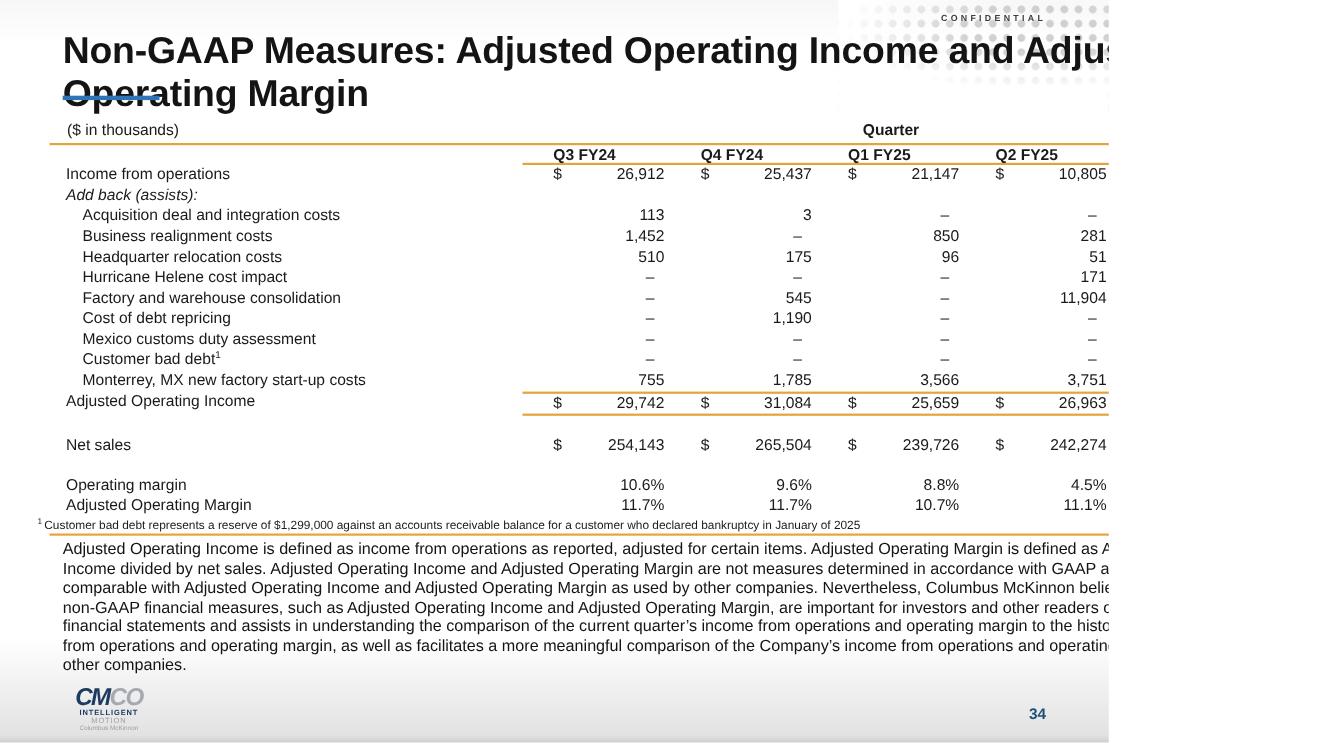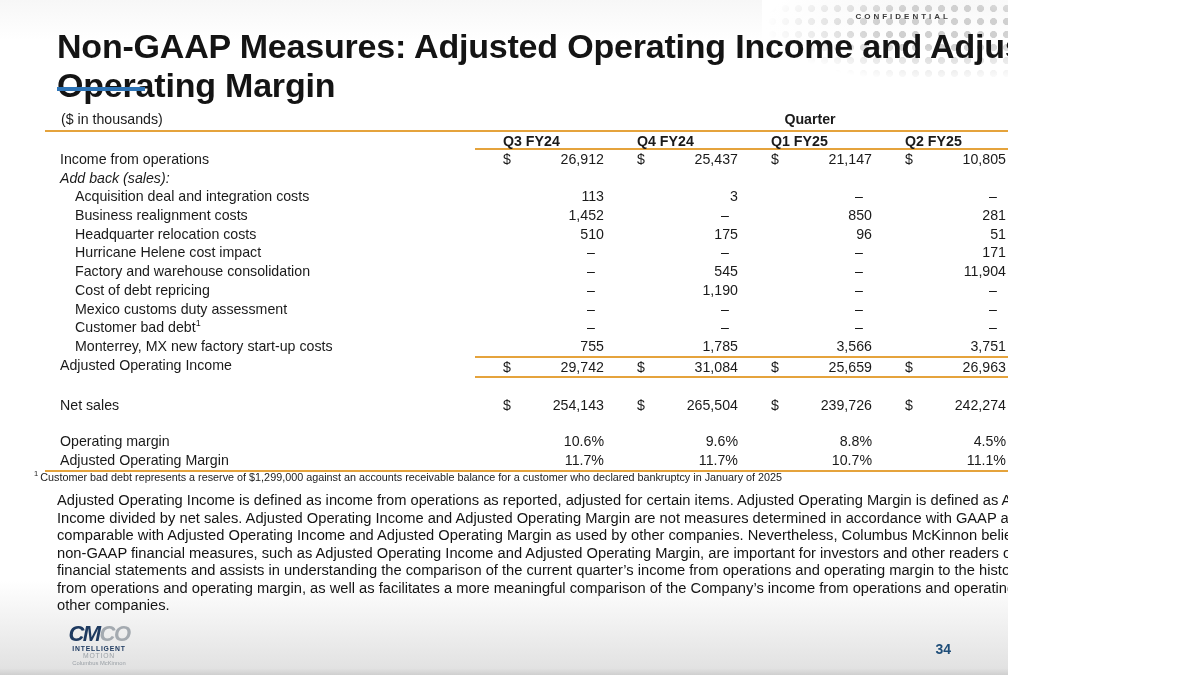--- a/index.html
+++ b/index.html
@@ -41,21 +41,21 @@
 
   .hdr-row1 { display:flex; align-items:flex-end; padding-bottom:3px; border-bottom:2px solid #e5a33c; height:21px; }
   .units-note { width:430px; padding-left:16px; }
   .qtr-group  { flex:1; text-align:center; font-weight:700; }
 
   .hdr-row2 { display:flex; }
   .hdr-label-spacer { width:430px; }
   .hdr-cols { flex:1; display:flex; border-bottom:2px solid #e5a33c; padding-top:1px; height:18px; }
   .hcell { width:134px; padding-left:28px; font-weight:700; white-space:nowrap; }
 
-  .rows-wrap { border-bottom:2.5px solid #e5a33c; padding-bottom:1px; }
+  .rows-wrap { border-bottom:2.5px solid #e5a33c; padding-bottom:16px; }
 
   .trow { display:flex; line-height:18.7px; height:18.7px; }
   .tlabel { width:430px; padding-left:15px; white-space:nowrap; }
   .tlabel.ind { padding-left:30px; }
   .tlabel.ital { font-style:italic; }
   .tlabel sup { font-size:9px; vertical-align:super; line-height:0; }
   .tnum { flex:1; display:flex; }
   .tnum.ruled { border-top:2px solid #e5a33c; border-bottom:2px solid #e5a33c; height:22.7px; }
   .trow.has-rule { height:22.7px; }
   .tcell { width:134px; position:relative; display:flex; justify-content:flex-end; padding-right:5px; white-space:nowrap; }
@@ -131,21 +131,21 @@
               <span class="dollar">$</span>
               <span class="val">10,805</span>
             </div>
             <div class="tcell">
               <span class="dollar">$</span>
               <span class="val">17,690</span>
             </div>
           </div>
         </div>
         <div class="trow">
-          <div class="tlabel ital">Add back (sales):</div>
+          <div class="tlabel ital">Add back (assists):</div>
           <div class="tnum">
             <div class="tcell">
               <span class="val"></span>
             </div>
             <div class="tcell">
               <span class="val"></span>
             </div>
             <div class="tcell">
               <span class="val"></span>
             </div>

